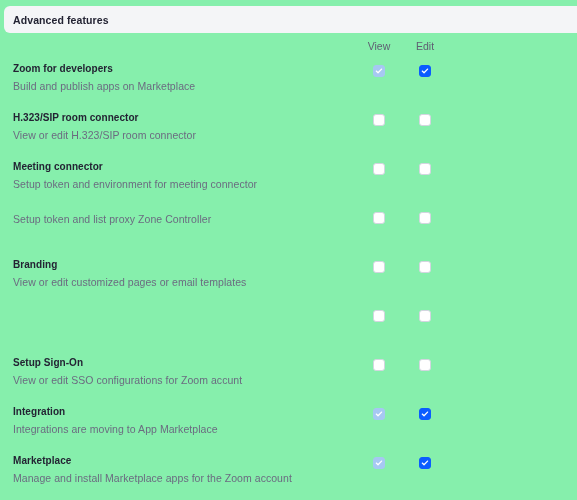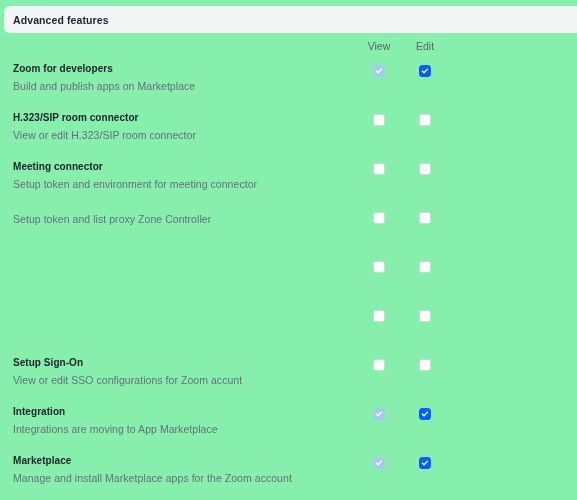--- a/index.html
+++ b/index.html
@@ -204,20 +204,24 @@
           <div class="row-desc">Setup token and list proxy Zone Controller</div>
         </div>
         <div class="cb-cell view">
           <span class="checkbox unchecked" role="checkbox"></span>
         </div>
         <div class="cb-cell edit">
           <span class="checkbox unchecked" role="checkbox"></span>
         </div>
       </div>
       <div class="feature-row">
+        <div class="row-text">
+          <div class="row-title">Branding</div>
+          <div class="row-desc">View or edit customized pages or email templates</div>
+        </div>
         <div class="cb-cell view">
           <span class="checkbox unchecked" role="checkbox"></span>
         </div>
         <div class="cb-cell edit">
           <span class="checkbox unchecked" role="checkbox"></span>
         </div>
       </div>
       <div class="feature-row">
         <div class="cb-cell view">
           <span class="checkbox unchecked" role="checkbox"></span>

